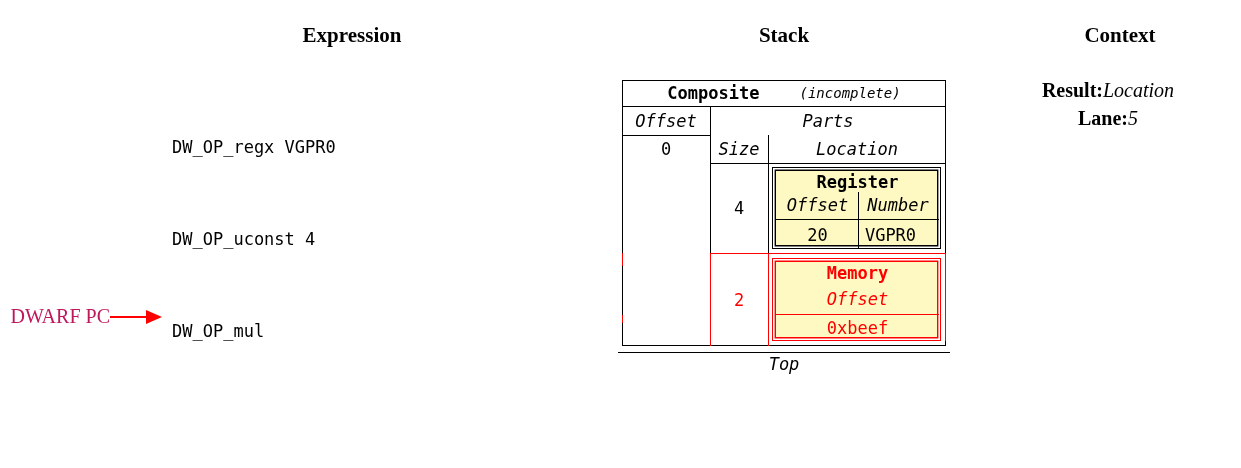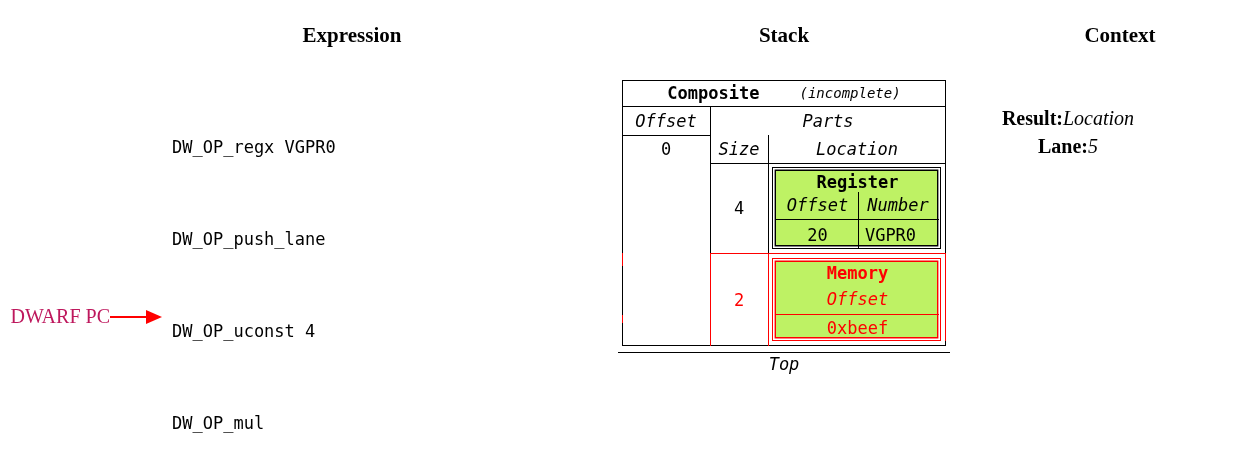--- a/index.html
+++ b/index.html
@@ -32,49 +32,48 @@
   .outer{position:absolute;left:622px;top:80px;width:324px;height:266px;
          border:1.4px solid #000;box-sizing:border-box;}
   
   .cell{position:absolute;display:flex;align-items:center;justify-content:center;font-size:17px;}
   .it{font-style:italic;}
   .bd{font-weight:bold;}
   .redtxt{color:#ff0000;}
   .qualifier{font-size:14px;font-style:italic;font-weight:normal;}
   
   .dbox{
-    position:absolute;box-sizing:border-box;background:#bef264;
+    position:absolute;box-sizing:border-box;background:#fef9c3;
     border:1.4px solid #000;box-shadow:inset 0 0 0 1.6px #fff, inset 0 0 0 3px #000;
   }
   .dbox.reddbox{border-color:#ff0000;box-shadow:inset 0 0 0 1.6px #fff, inset 0 0 0 3px #ff0000;padding-left:20px;}
   .sub{position:absolute;display:flex;align-items:center;justify-content:center;font-size:17px;}
   
   .ctx-line{
-    position:absolute;left:948px;width:240px;text-align:center;
-    font-family:"Liberation Serif",serif;font-size:20px;line-height:28px;margin-top:28px;
+    position:absolute;left:988px;width:240px;text-align:center;
+    font-family:"Liberation Serif",serif;font-size:20px;line-height:28px;
   }
   .ctx-line .lbl{font-weight:bold;}
   .ctx-line .val{font-style:italic;}
   .top-label{
     position:absolute;left:664px;top:352px;width:240px;height:24px;line-height:24px;
     text-align:center;font-size:17px;font-style:italic;
   }
 </style>
 </head>
 <body>
 
 <div class="canvas">
 
   <div class="title" style="left:232px;top:22px;">Expression</div>
   <div class="title" style="left:664px;top:22px;">Stack</div>
   <div class="title" style="left:1000px;top:22px;">Context</div>
 
   <div class="expr-list">
     <div class="expr-line">DW_OP_regx VGPR0</div>
-    <div class="expr-line">DW_OP_push_lane</div>
     <div class="expr-line">DW_OP_uconst 4</div>
     <div class="expr-line">DW_OP_mul</div>
     
     
     
     
     
     
     
     

